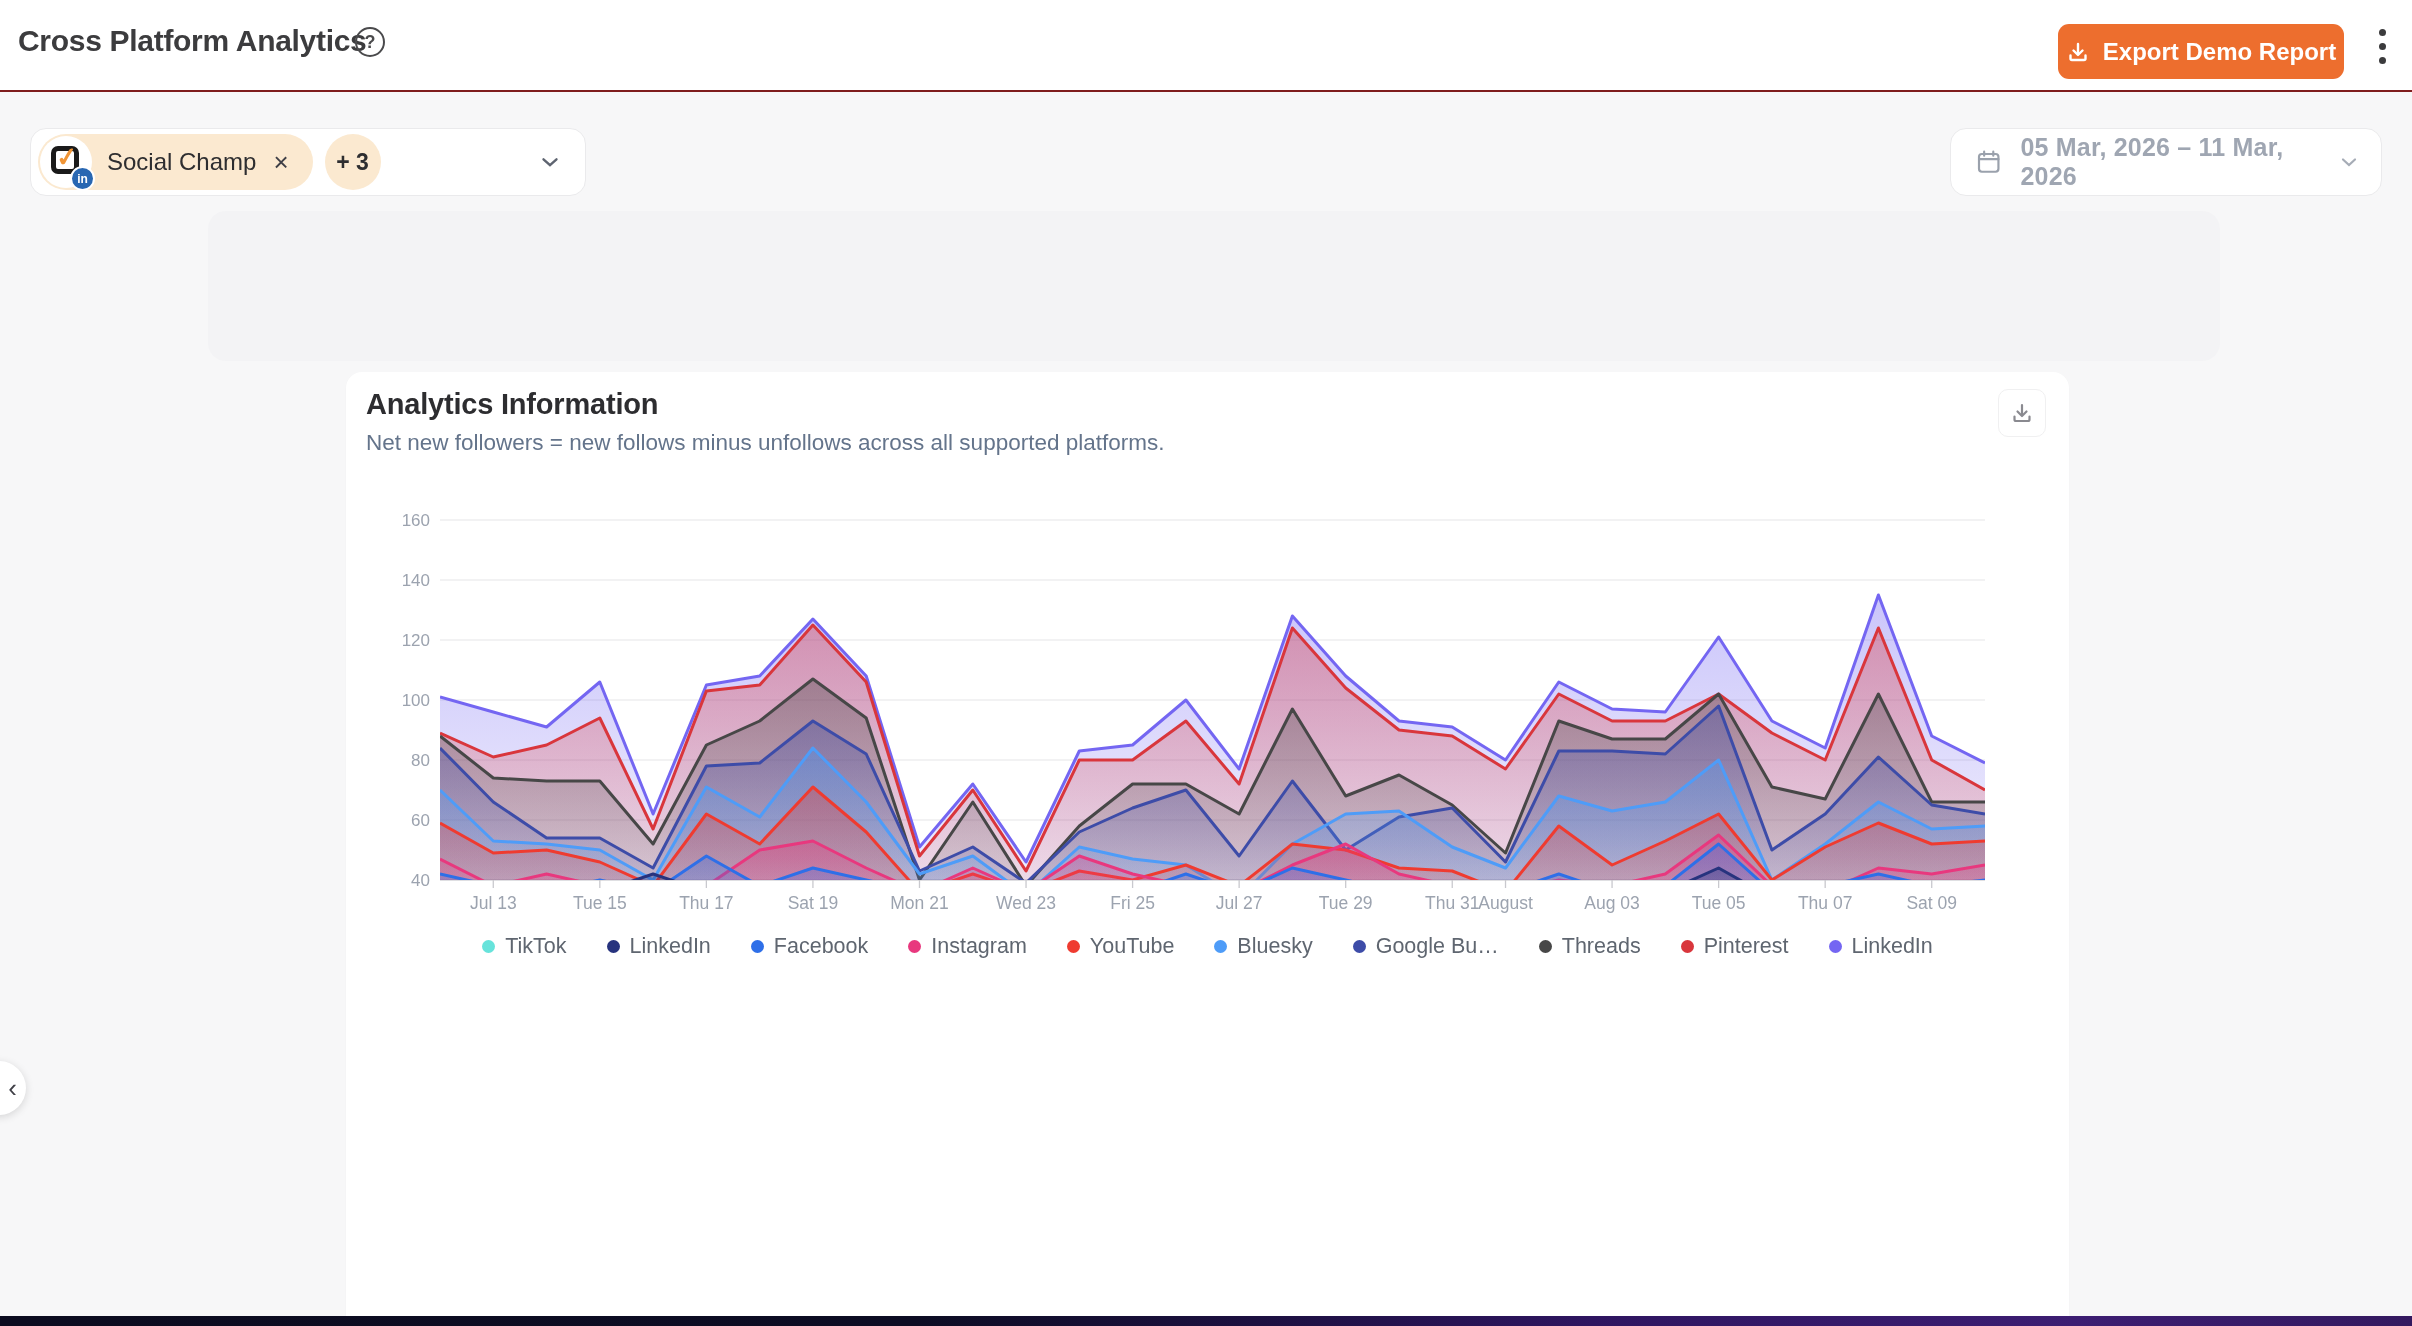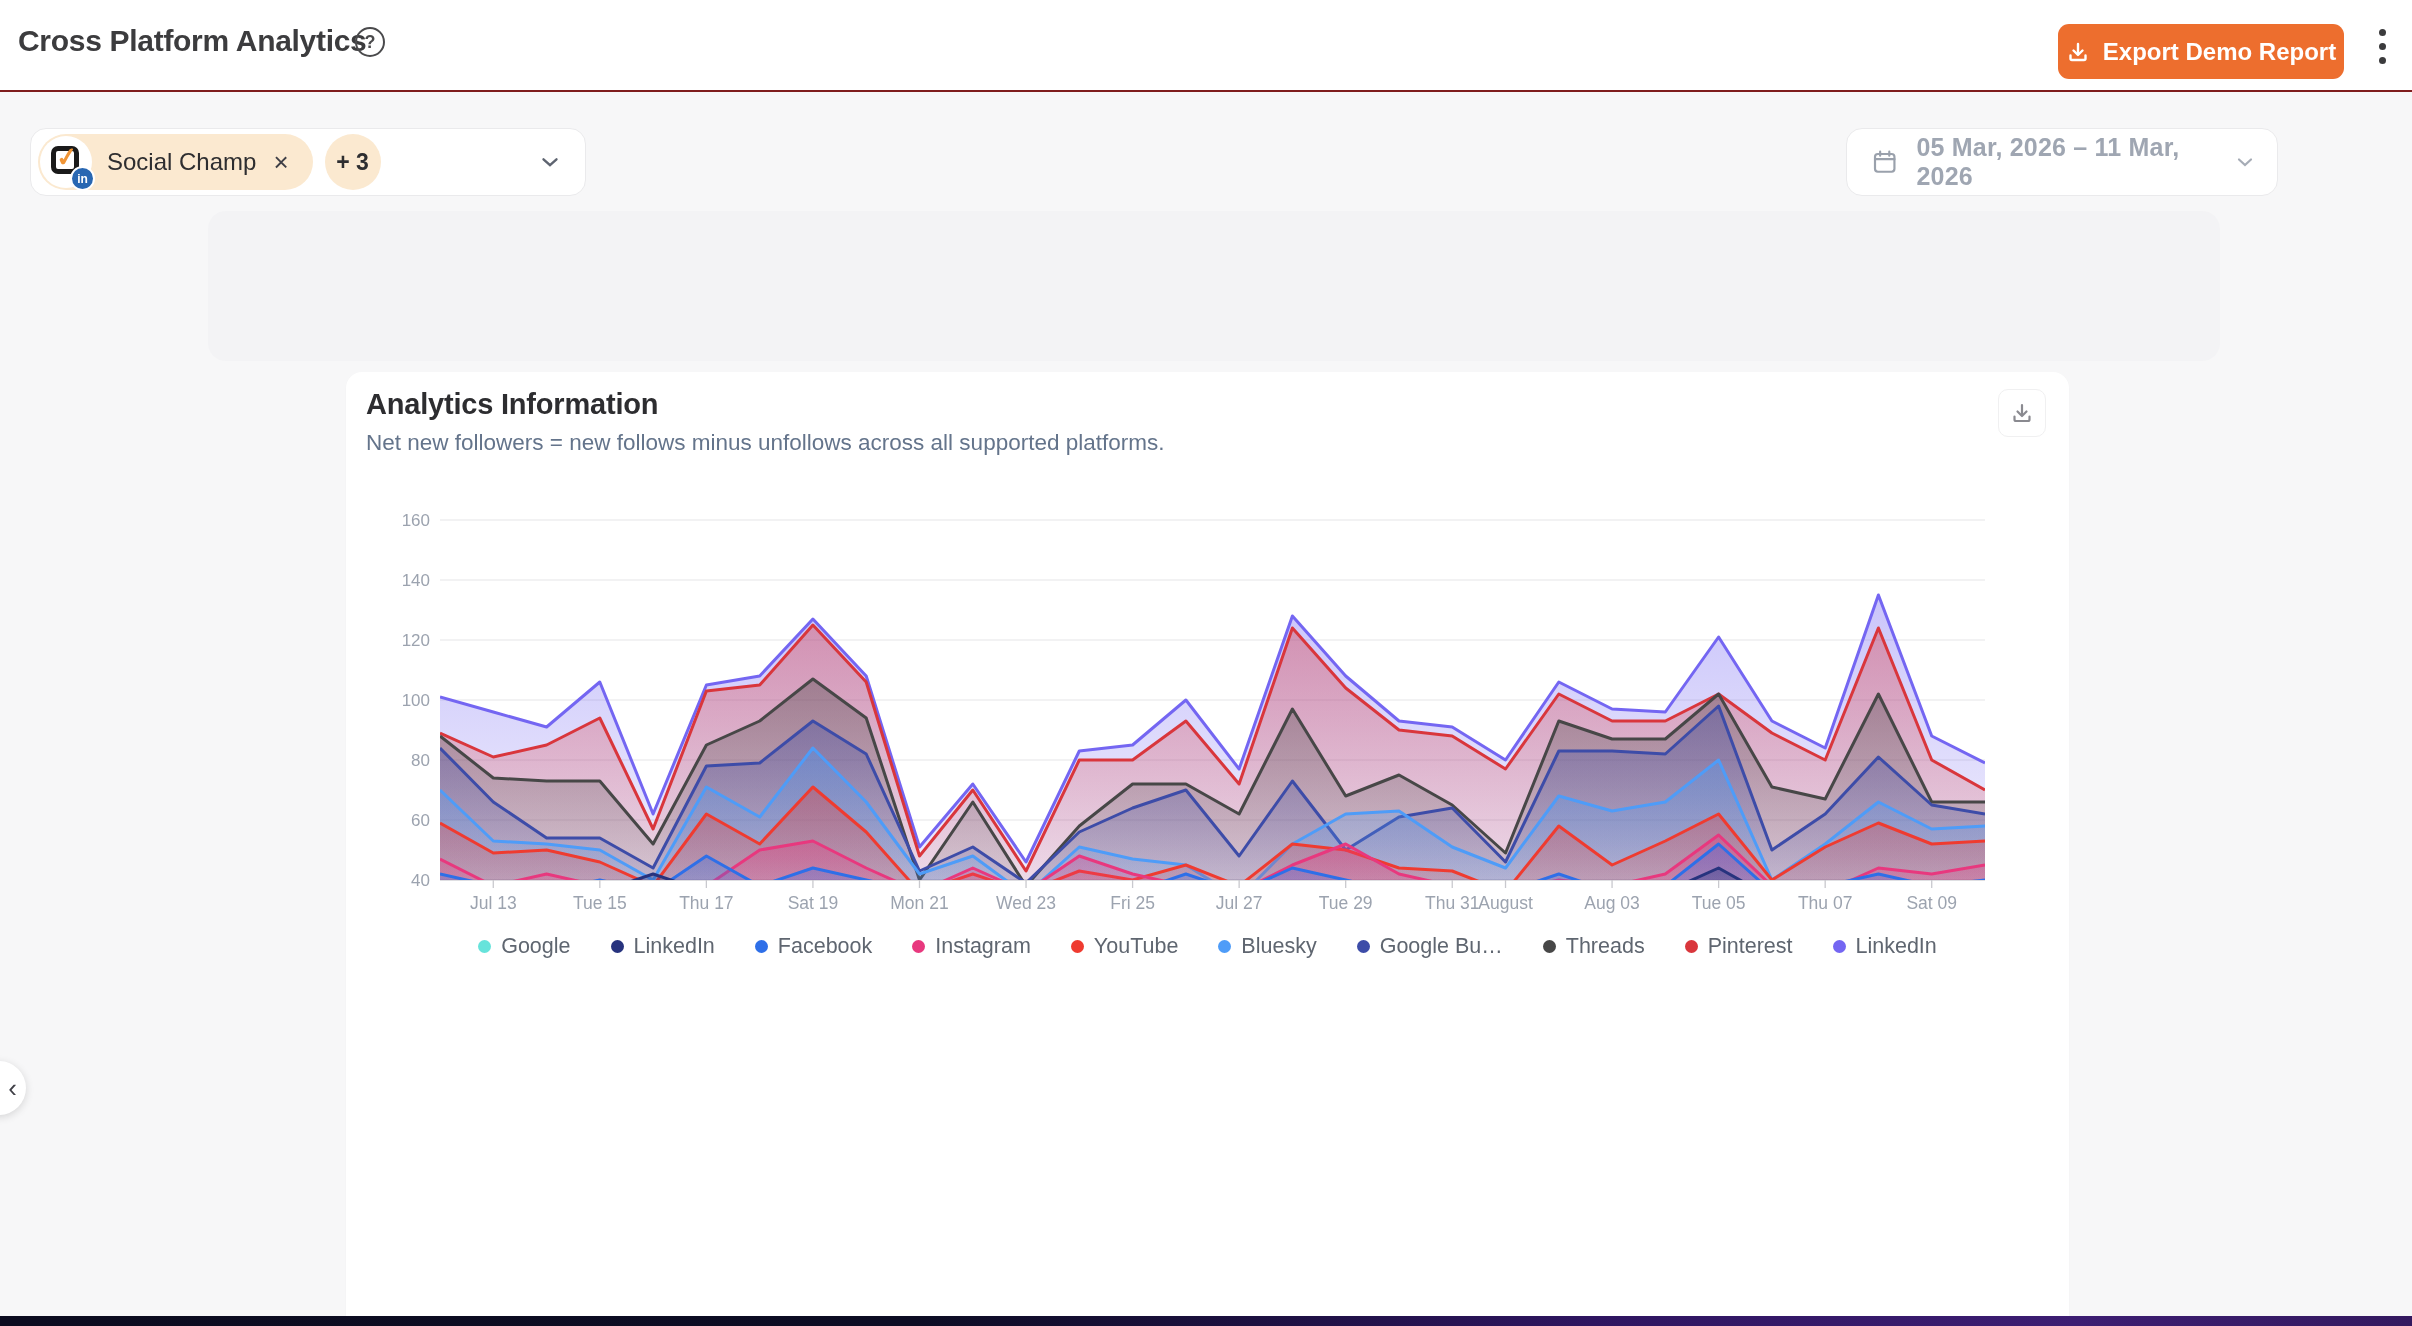--- a/index.html
+++ b/index.html
@@ -25,21 +25,21 @@
   .avatar{position:relative;width:52px;height:52px;background:#fff;border-radius:50%;flex:0 0 auto;}
   .logo-sq{position:absolute;left:11px;top:10px;width:28px;height:28px;border:5px solid #1A1A1A;border-radius:7px;box-sizing:border-box;}
   .logo-check{position:absolute;left:16px;top:6px;font-size:26px;font-weight:700;color:#F09536;transform:rotate(-6deg);}
   .li-badge{position:absolute;right:-3px;bottom:-3px;width:25px;height:25px;background:#2867B2;border:2px solid #fff;border-radius:50%;
     color:#fff;font-size:12px;font-weight:700;display:flex;align-items:center;justify-content:center;box-sizing:border-box;}
   .pill-label{font-size:24px;color:#2E2E30;}
   .pill-x{font-size:26px;color:#3F3F46;cursor:pointer;line-height:1;padding:0 2px;}
   .plus-badge{width:56px;height:56px;border-radius:50%;background:#FBE9D0;display:flex;align-items:center;justify-content:center;
     font-size:23px;font-weight:600;color:#2E2E30;margin-left:12px;cursor:pointer;}
   .chip-chev{margin-left:auto;color:#5E6470;}
-  .datepicker{position:absolute;left:1846px;top:128px;width:432px;height:68px;background:#fff;border:1px solid #EAEAEC;border-radius:16px;
+  .datepicker{position:absolute;left:1950px;top:128px;width:432px;height:68px;background:#fff;border:1px solid #EAEAEC;border-radius:16px;
     display:flex;align-items:center;padding:0 20px 0 24px;box-sizing:border-box;gap:18px;cursor:pointer;}
   .date-text{font-size:25px;font-weight:600;color:#9FA6B2;letter-spacing:.2px;}
   .date-chev{margin-left:auto;color:#A6ACB6;}
   
   .section-panel{position:absolute;left:208px;top:211px;width:2012px;height:150px;background:#F3F3F5;border-radius:18px;}
   .card{position:absolute;left:346px;top:372px;width:1723px;height:954px;background:#fff;border-radius:16px 16px 0 0;box-shadow:0 1px 2px rgba(0,0,0,.03);}
   .card-title{position:absolute;left:20px;top:16px;font-size:29px;font-weight:700;color:#2D2D30;letter-spacing:-.2px;}
   .card-sub{position:absolute;left:20px;top:58px;font-size:22.5px;color:#64748B;}
   .dl-btn{position:absolute;right:23px;top:17px;width:46px;height:46px;border:1px solid #F0F0F1;border-radius:10px;background:#fff;
     display:flex;align-items:center;justify-content:center;cursor:pointer;}
@@ -234,21 +234,21 @@
         <line x1="1425.1724137931035" y1="375" x2="1425.1724137931035" y2="383" stroke="#C9C9CE" stroke-width="1.3"></line>
         <text x="1425.1724137931035" y="404" text-anchor="middle" font-size="17.5" fill="#9CA3AF">Thu 07</text>
         <line x1="1531.7241379310344" y1="375" x2="1531.7241379310344" y2="383" stroke="#C9C9CE" stroke-width="1.3"></line>
         <text x="1531.7241379310344" y="404" text-anchor="middle" font-size="17.5" fill="#9CA3AF">Sat 09</text>
       </svg>
   </div>
 
   <div class="legend" id="legend">
       <div class="legend-item">
         <i style="background: rgb(103, 227, 219);"></i>
-        <span>Google</span>
+        <span>TikTok</span>
       </div>
       <div class="legend-item">
         <i style="background: rgb(39, 51, 126);"></i>
         <span>LinkedIn</span>
       </div>
       <div class="legend-item">
         <i style="background: rgb(46, 111, 232);"></i>
         <span>Facebook</span>
       </div>
       <div class="legend-item">

